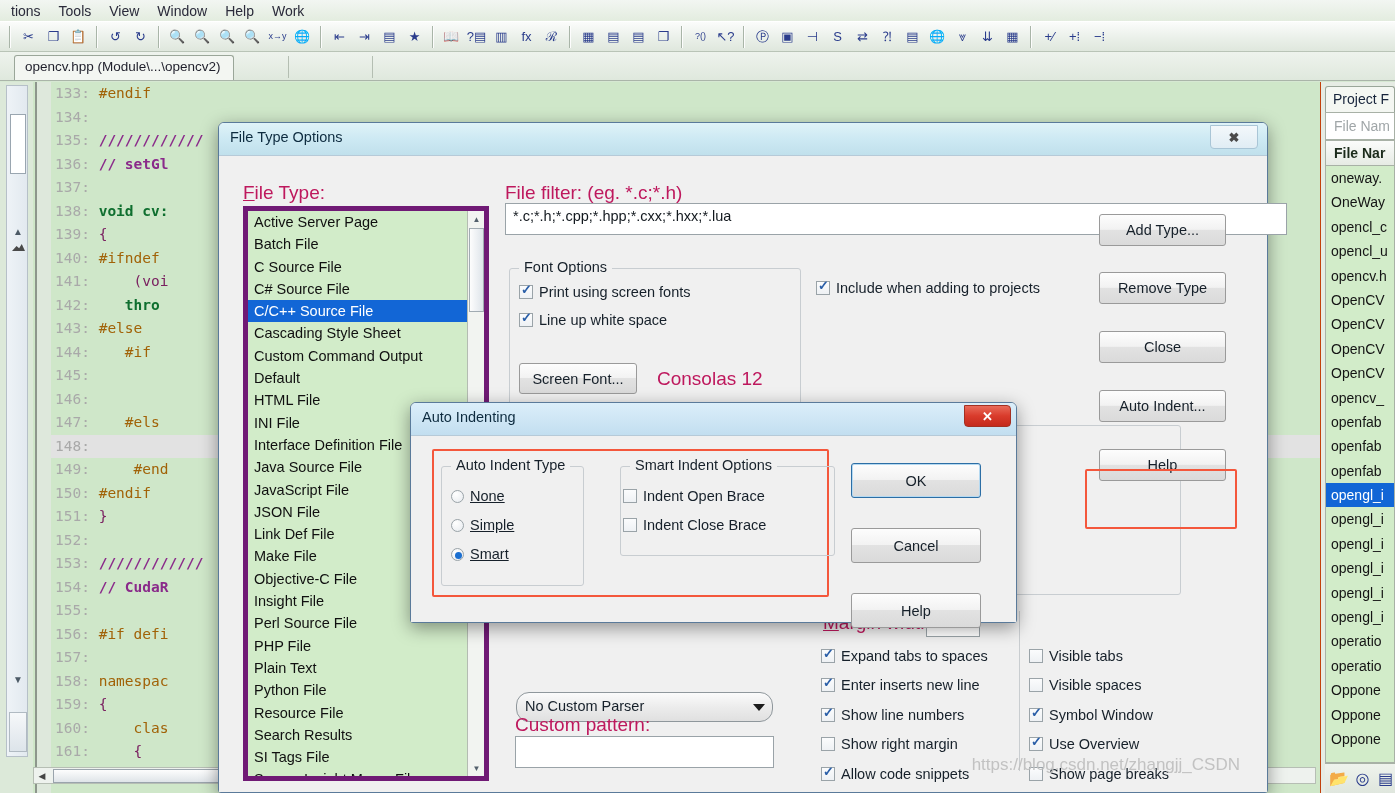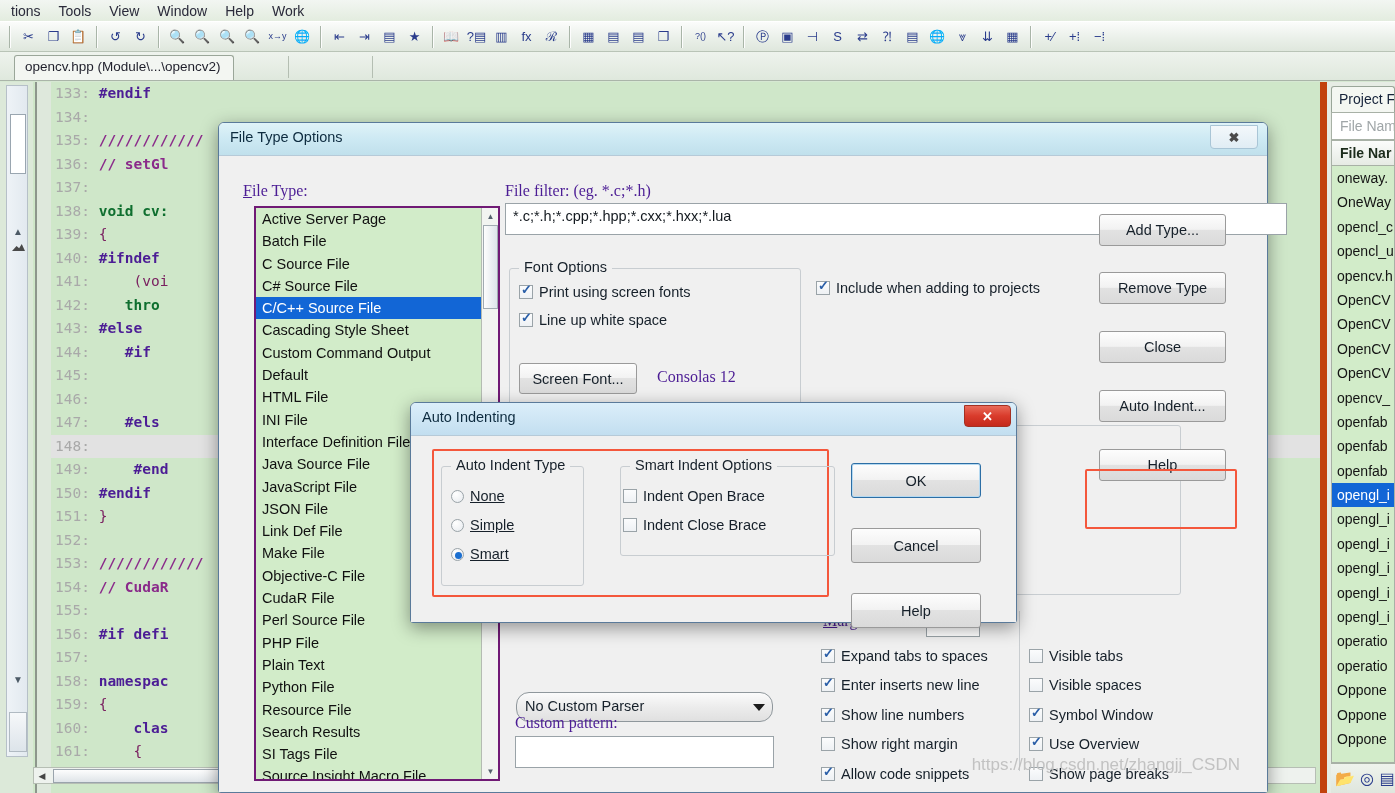--- a/index.html
+++ b/index.html
@@ -97,39 +97,39 @@
     background: #dee8dc;
   }
   .code-area {
     position: absolute; left: 51px; top: 0; right: 0; height: 690px;
     background: #cfe7c9; overflow: hidden;
     font-family: "DejaVu Sans Mono", monospace;
     font-size: 14.5px; line-height: 23.5px;
   }
   .code-line { height: 23.5px; white-space: pre; padding-left: 4px; }
   .ln { color: #a9a9a9; }
-  .kw { color: #4c1d95; font-weight: bold; margin-top: 23px; }
+  .kw { color: #a16207; font-weight: normal; margin-top: 23px; }
   .cm { color: #8a2a8a; font-weight: bold; }
   .fn { color: #0f6f2f; font-weight: bold; }
   .pn { color: #7a2060; }
   .hl-line { background: #e2e2e2; }
   .code-hscroll {
     position: absolute; left: 33px; bottom: 9px; right: 4px; height: 17px;
     background: #eef2ee; border: 1px solid #b6beb4;
     display: flex; align-items: center;
   }
   .hs-arrow { width: 16px; height: 15px; font-size: 9px; color: #444;
               display:flex; align-items:center; justify-content:center; }
   .hs-thumb { flex: 0 0 520px; height: 14px; margin-left: 3px;
               background: linear-gradient(#fdfdfd,#dfe4e8); border: 1px solid #9aa4ac; }
 
   
   .rightpanel {
     position: absolute; left: 1320px; top: 82px; width: 75px; height: 711px;
-    background: #e6ece4; border-left: 7px solid #c2410c;
+    background: #e6ece4; border-left: 1px solid #c2410c;
   }
   .rp-tab {
     position: absolute; top: 4px; left: 4px; right: 0; height: 26px;
     background: #f4f7f2; border: 1px solid #9aa699; border-bottom: none;
     border-radius: 3px 3px 0 0;
     font-size: 14px; color: #16233a; padding: 4px 0 0 7px; white-space: nowrap;
     overflow: hidden;
   }
   .rp-search {
     position: absolute; top: 30px; left: 4px; right: 0; height: 28px;
@@ -182,26 +182,26 @@
   
   #ftoDialog { left: 218px; top: 122px; width: 1050px; height: 671px; }
   #ftoDialog .dlg-title { background: linear-gradient(#dff3f8,#cde9f3 50%,#c0e0ec); }
   .fto-close {
     position: absolute; right: 9px; top: 2px; width: 48px; height: 24px;
     background: linear-gradient(#f3f8fb,#e0edf4);
     border: 1px solid #a9c5d6; border-radius: 0 0 4px 4px;
     display: flex; align-items: center; justify-content: center;
     color: #4a4a4a; font-size: 13px; font-weight: bold;
   }
-  .lbl { font-size: 16px; color: #4c1d95; font-family: Liberation Serif, serif; }
+  .lbl { font-size: 19px; color: #be185d; }
   .ul { text-decoration: underline; }
 
   .listbox {
     position: absolute; background: #d2ecc9;
-    border: 2px solid #701a75; overflow: hidden; margin-left: 11px;
+    border: 5px solid #701a75; overflow: hidden;
   }
   .lb-item { height: 22.3px; line-height: 22.3px; padding-left: 6px;
              font-size: 14.5px; color: #101010; white-space: nowrap; }
   .lb-item.sel { background: #1266d6; color: #ffffff; }
   .lb-scroll {
     position: absolute; right: 0; top: 0; width: 17px; bottom: 0;
     background: #f2f4f1; border-left: 1px solid #b4bcb2;
   }
   .lb-sb-arrow { width: 17px; height: 16px; font-size: 8px; color: #53606c;
                  display:flex; align-items:center; justify-content:center; }
@@ -477,21 +477,21 @@
             <div class="lb-item">Default</div>
             <div class="lb-item">HTML File</div>
             <div class="lb-item">INI File</div>
             <div class="lb-item">Interface Definition File</div>
             <div class="lb-item">Java Source File</div>
             <div class="lb-item">JavaScript File</div>
             <div class="lb-item">JSON File</div>
             <div class="lb-item">Link Def File</div>
             <div class="lb-item">Make File</div>
             <div class="lb-item">Objective-C File</div>
-            <div class="lb-item">CudaR File</div>
+            <div class="lb-item">Insight File</div>
             <div class="lb-item">Perl Source File</div>
             <div class="lb-item">PHP File</div>
             <div class="lb-item">Plain Text</div>
             <div class="lb-item">Python File</div>
             <div class="lb-item">Resource File</div>
             <div class="lb-item">Search Results</div>
             <div class="lb-item">SI Tags File</div>
             <div class="lb-item">Source Insight Macro File</div>
           </div>
         <div class="lb-scroll">

